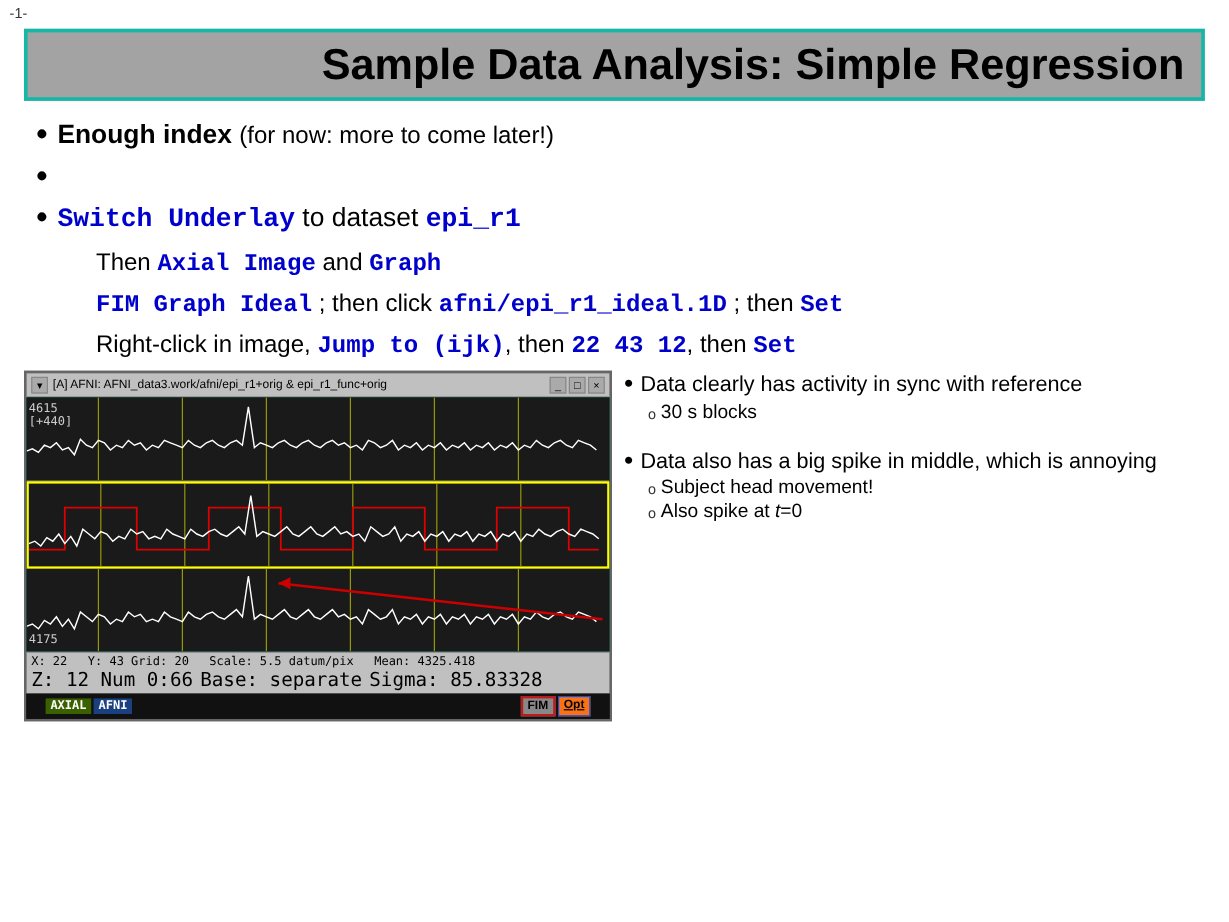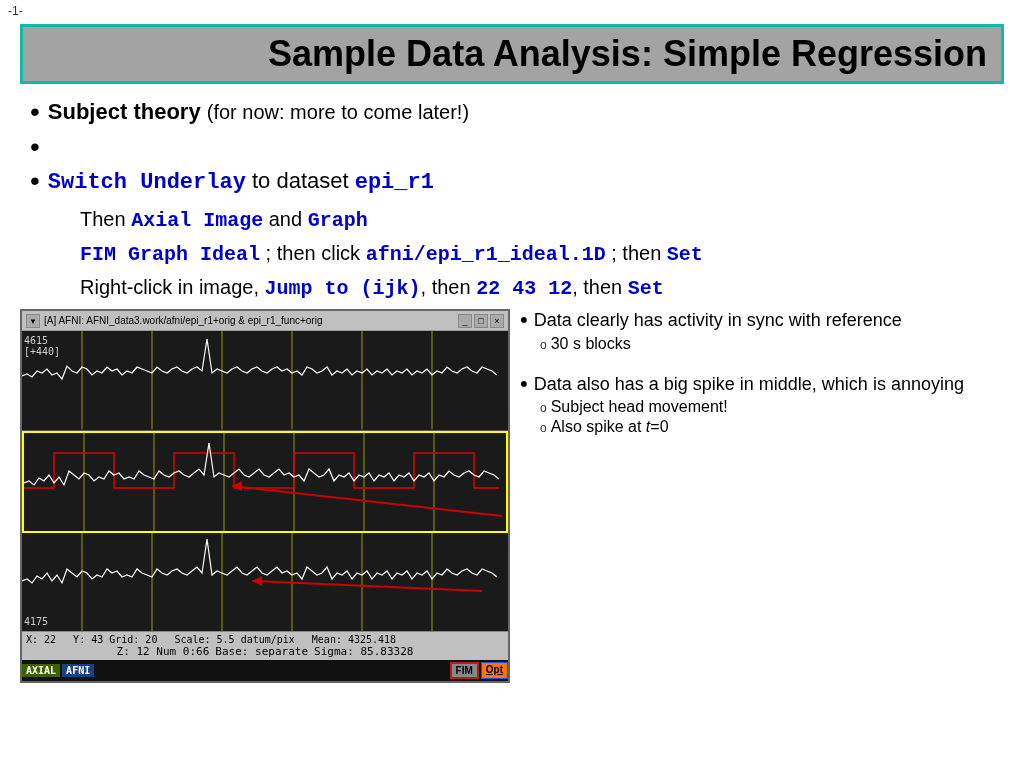--- a/index.html
+++ b/index.html
@@ -125,21 +125,21 @@
 
     .afni-title-text {
       font-size: 10px;
       color: black;
       font-family: sans-serif;
     }
 
     .afni-graph-area {
       background: #0f766e;
       position: relative;
-      height: 300px;
+      height: 212px;
       overflow: hidden;
     }
 
     
     .graph-rows {
       display: flex;
       flex-direction: column;
       height: 100%;
     }
 
@@ -267,21 +267,21 @@
   <div class="slide-number">-1-</div>
 
   <div class="title-box">
     <h1>Sample Data Analysis: Simple Regression</h1>
   </div>
 
   <ul class="bullets">
     <li>
       <span class="bullet-dot">•</span>
       <span class="bullet-content">
-        <strong>Subject theory</strong> <span style="font-size:20px;">(for now: more to come later!)</span>
+        <strong>Enough index</strong> <span style="font-size:20px;">(for now: more to come later!)</span>
       </span>
     </li>
     <li>
       <span class="bullet-dot">•</span>
     </li>
     <li>
       <span class="bullet-dot">•</span>
       <span class="bullet-content">
         <span class="blue-mono">Switch  Underlay</span> to dataset <span class="blue-mono">epi_r1</span>
       </span>
@@ -381,28 +381,28 @@
         </svg>
       </div>
 
       <div style="background:#c0c0c0; padding:2px 4px; border-top:1px solid #888;">
         <div style="display:flex; gap:17px; font-size:10px; font-family:monospace; color:black;">
           <span>X:  22</span>
           <span>Y: 43  Grid:   20</span>
           <span>Scale: 5.5  datum/pix</span>
           <span>Mean:   4325.418</span>
         </div>
-        <div style="display:flex; gap:6px; font-size:11px; font-family:monospace; color:black;justify-content:center;">
+        <div style="display:flex; gap:6px; font-size:16px; font-family:monospace; color:black;">
           <span>Z: 12  Num  0:66</span>
           <span>Base:  separate</span>
           <span>Sigma:   85.83328</span>
         </div>
       </div>
 
-      <div style="background:#111; display:flex; justify-content:space-between; align-items:center; padding:2px 0;">
+      <div style="background:#111; display:flex; justify-content:space-between; align-items:center; padding:2px 16px;">
         <div style="display:flex; gap:2px;">
           <div style="background:#3a6000; color:white; padding:1px 4px; font-size:10px; font-family:monospace; font-weight:bold; cursor:pointer;">AXIAL</div>
           <div style="background:#1a4080; color:white; padding:1px 4px; font-size:10px; font-family:monospace; font-weight:bold; cursor:pointer;">AFNI</div>
         </div>
         <div class="afni-fim-opt">
           <div class="fim-btn">FIM</div>
           <div class="opt-btn">Opt</div>
         </div>
       </div>
     </div>

